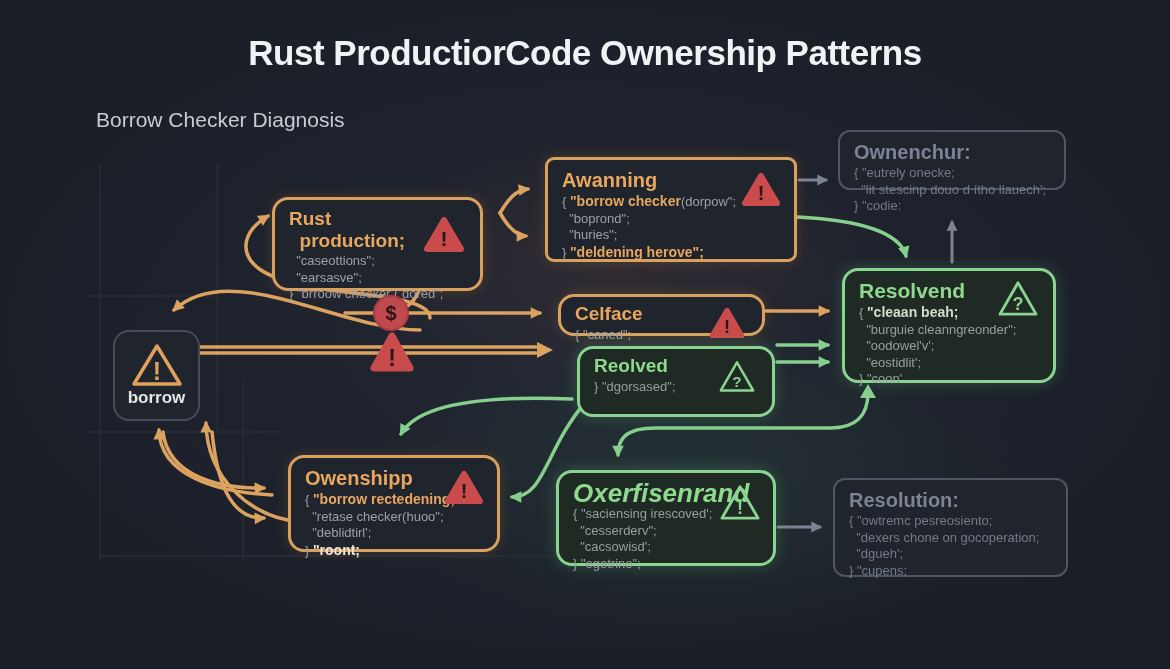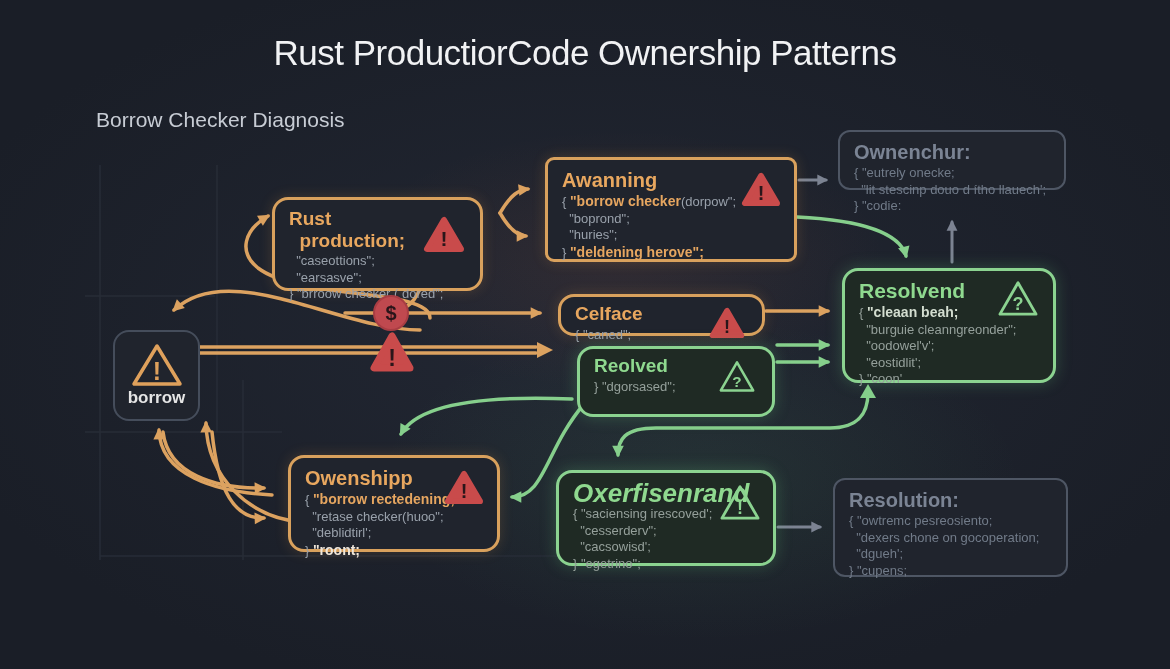--- a/index.html
+++ b/index.html
@@ -6,21 +6,21 @@
   .canvas{
     position:relative;width:1170px;height:669px;overflow:hidden;
     font-family:"Liberation Sans","DejaVu Sans",sans-serif;
     background:
       radial-gradient(430px 210px at 620px 260px, rgba(190,95,60,0.10), transparent 62%),
       radial-gradient(520px 260px at 700px 480px, rgba(95,195,115,0.09), transparent 62%),
       radial-gradient(900px 500px at 585px 330px, #222733, #1a1e27 75%);
   }
   .page-title{
     position:absolute;top:33px;left:0;width:100%;text-align:center;
-    font-size:35px;font-weight:normal;color:#f1f2f4;letter-spacing:-0.5px;
+    font-size:35px;font-weight:bold;color:#f1f2f4;letter-spacing:-0.5px;
   }
   .subtitle{
     position:absolute;top:108px;left:96px;font-size:21px;color:#c7ccd4;
   }
   svg.layer{position:absolute;left:0;top:0;pointer-events:none;}
   #wires{z-index:1;}
   #float-icons{z-index:3;}
   .node{
     position:absolute;box-sizing:border-box;border-radius:16px;
     background:#20242d;padding:9px 14px;z-index:2;

